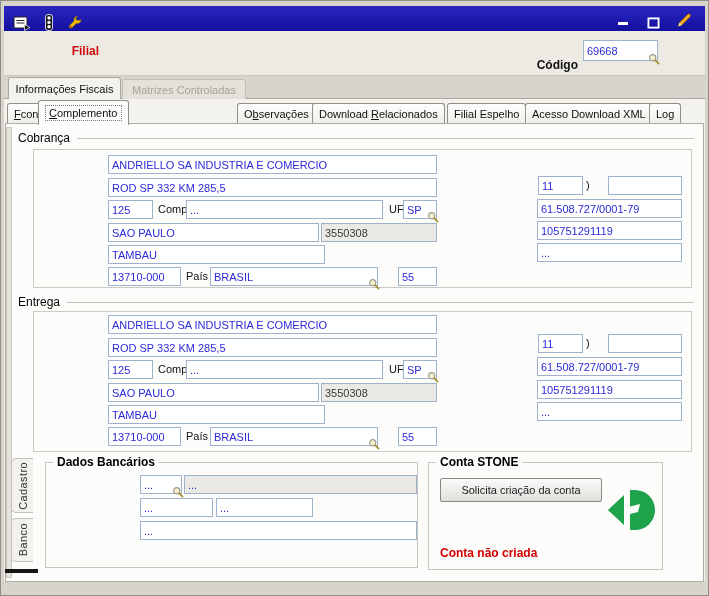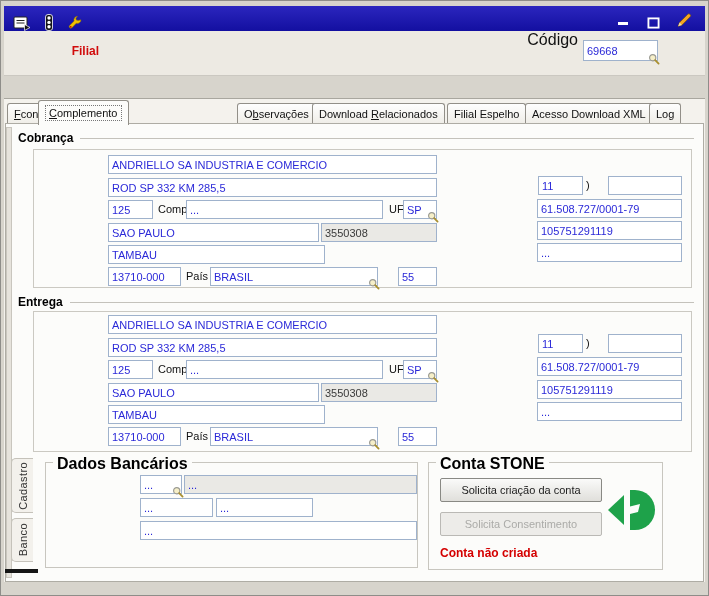--- a/index.html
+++ b/index.html
@@ -31,33 +31,33 @@
   .pane1{position:absolute;left:4px;top:98px;width:701px;height:484px;background:#F4F2ED;border-top:1px solid #A9A79F;z-index:1}
   .pane2{position:absolute;left:5px;top:123px;width:699px;height:459px;background:#FCFCFA;border:1px solid #AEACA4;z-index:1}
 
   
   .ptab{position:absolute;top:103px;height:20px;background:linear-gradient(#FEFEFE,#F0EEE8);border:1px solid #928F88;border-bottom:none;border-radius:3px 3px 0 0;font-size:11px;color:#111;display:flex;align-items:center;padding:0 6px;z-index:3;white-space:nowrap}
   .ptab.active{top:100px;height:24px;background:#FCFCFA;z-index:6;padding:12px 7px}
   .ptab.active .tin{outline:1px dotted #777;padding:1px 3px}
   .ak{text-decoration:underline}
 
   
-  .stitle{position:absolute;left:18px;width:676px;display:flex;align-items:center;font-weight:bold;font-size:12px;color:#000;z-index:2}
+  .stitle{position:absolute;left:18px;width:676px;display:flex;align-items:center;font-weight:normal;font-size:12px;color:#000;z-index:2}
   .stitle::after{content:"";flex:1;height:1px;background:#C4C2BB;margin-left:7px}
   .sbox{position:absolute;border:1px solid #CBC9C2;background:#FCFCFA;z-index:1}
 
   
   .lstrip{position:absolute;left:6px;top:127px;width:6px;height:451px;background:#E6E3DC;border:1px solid #C9C6BE;z-index:2}
   .vtab{position:absolute;left:11px;width:22px;background:#F3F1EC;border:1px solid #C5C2BA;border-right:none;border-radius:5px 0 0 5px;display:flex;align-items:center;justify-content:center;z-index:3}
   .vtab span{writing-mode:vertical-rl;transform:rotate(180deg);font-size:11px;color:#333;letter-spacing:.4px}
   .vline{position:absolute;left:5px;top:569px;width:33px;height:4px;background:#151515;z-index:3}
 
   
   .gbox{position:absolute;border:1px solid #C8C6BF;background:#FCFCFA;z-index:1}
-  .glegend{position:absolute;top:-8px;left:7px;background:#FCFCFA;padding:0 4px;font-size:16px;font-weight:bold;color:#000;white-space:nowrap}
+  .glegend{position:absolute;top:-8px;left:7px;background:#FCFCFA;padding:0 4px;font-size:12px;font-weight:bold;color:#000;white-space:nowrap}
 
   .btn{position:absolute;width:162px;height:24px;background:linear-gradient(#FAFAF9,#E0DFDB);border:1px solid #898984;border-radius:2px;font-size:11px;color:#222;display:flex;align-items:center;justify-content:center;z-index:2;white-space:nowrap}
   .btn.disabled{color:#ABABA8;background:#EDECE9;border-color:#BAB9B5}
   .status{position:absolute;font-size:12px;font-weight:bold;color:#D40000;z-index:2;white-space:nowrap}
   .z2{z-index:2}
 </style>
 </head>
 <body>
 
 <div class="win">
@@ -98,32 +98,38 @@
     <span class="tbtn" style="left:671px;top:7px">
       <svg width="20" height="19" viewBox="0 0 20 20">
           <path d="M3.5 16.5 l1.6-4.3 9-9 a1.9 1.9 0 0 1 2.7 2.7 l-9 9 z" fill="#F5A623" stroke="#7a5200" stroke-width="0.7"></path>
           <path d="M3.5 16.5 l1.6-4.3 2.7 2.7 z" fill="#EADBB2"></path>
         </svg>
     </span>
   </div>
 
   <div class="hdr"></div>
   <span class="lbl" style="left:20px;top:44px;width:79px;color:#D10B0B;font-weight:bold;font-size:12px">Filial</span>
-  <span class="lbl" style="left:481px;top:31px;width:97px;font-weight:normal;font-size:16px">Código</span>
+  <span class="lbl" style="left:481px;top:58px;width:97px;font-weight:bold;font-size:12px">Código</span>
   <div class="fld big" style="left:583px;top:40px;width:75px">
     <span>69668</span>
     <span class="lkp"><svg width="12" height="12" viewBox="0 0 12 12">
           <circle cx="4.7" cy="4.7" r="3.1" fill="#F6EFC8" stroke="#9B9B94" stroke-width="1.2"></circle>
           <line x1="7.2" y1="7.2" x2="10.6" y2="10.6" stroke="#A98F2F" stroke-width="1.8" stroke-linecap="round"></line>
         </svg></span>
   </div>
 
   <div class="pane1"></div>
   <div class="pane2"></div>
 
+  <div class="ftab" style="left:8px;width:113px">
+      <span>Informações Fiscais</span>
+    </div>
+  <div class="ftab off" style="left:122px;width:124px">
+      <span>Matrizes Controladas</span>
+    </div>
 
   <div class="ptab" style="left:7px">
       <span class="tin"><span></span><span class="ak">F</span><span>conta</span></span>
     </div>
   <div class="ptab active" style="left:38px">
       <span class="tin"><span></span><span class="ak">C</span><span>omplemento</span></span>
     </div>
   <div class="ptab" style="left:237px">
       <span class="tin"><span>O</span><span class="ak">b</span><span>servações</span></span>
     </div>
@@ -270,23 +276,20 @@
   <div class="fld z2" style="left:140px;top:498px;width:73px"><span>...</span></div>
   <div class="fld z2" style="left:216px;top:498px;width:97px"><span>...</span></div>
   <span class="lbl" style="left:40px;top:524px;width:97px">Conta Corrente:</span>
   <div class="fld z2" style="left:140px;top:521px;width:277px"><span>...</span></div>
 
   <div class="gbox" style="left:428px;top:462px;width:235px;height:108px">
     <span class="glegend">Conta STONE</span>
   </div>
   <div class="btn" style="left:440px;top:478px">
       <span>Solicita criação da conta</span>
-    </div>
-  <div class="btn disabled" style="left:440px;top:512px">
-      <span>Solicita Consentimento</span>
     </div>
   <span class="status" style="left:440px;top:546px">Conta não criada</span>
   <span style="position:absolute;left:606px;top:489px;width:52px;height:42px;z-index:2">
     <svg width="52" height="42" viewBox="0 0 52 42">
       <polygon points="18,6 18,36 2,21" fill="#1EA24A"></polygon>
       <path d="M24,1 h5 a20,20 0 0 1 0,40 h-5 z" fill="#1EA24A"></path>
       <polygon points="22,18 34,15 32,23 20,26" fill="#FCFCFA"></polygon>
     </svg>
   </span>
 

